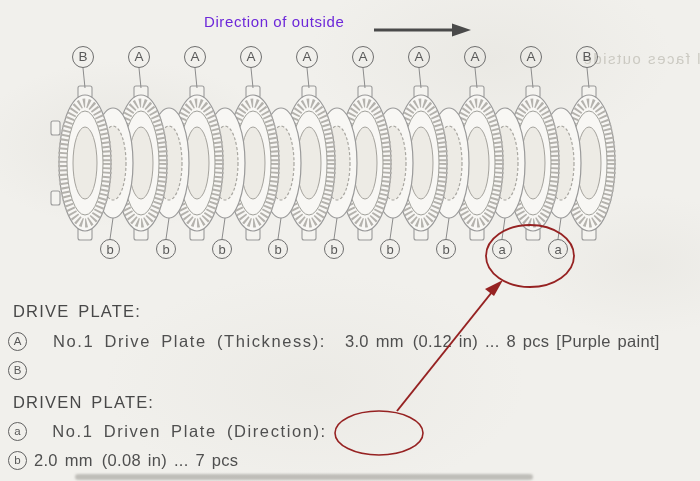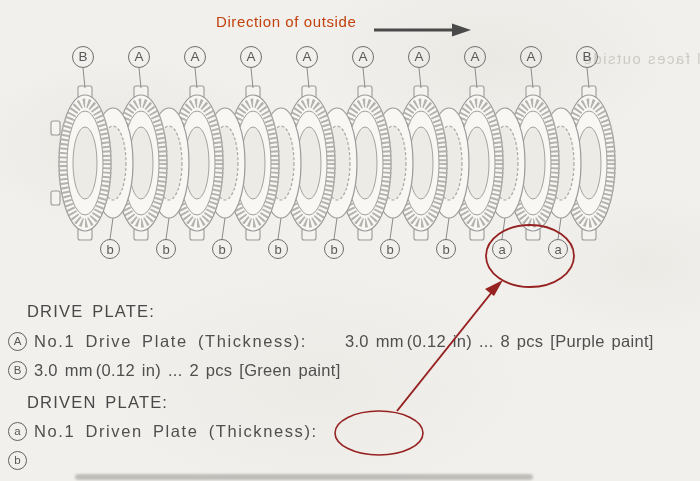--- a/index.html
+++ b/index.html
@@ -11,56 +11,56 @@
   }
   .texture{
     position:absolute;inset:0;z-index:0;pointer-events:none;
     background:
       radial-gradient(220px 120px at 18% 30%, rgba(205,203,195,.25), rgba(205,203,195,0) 70%),
       radial-gradient(260px 140px at 70% 12%, rgba(210,208,200,.22), rgba(210,208,200,0) 70%),
       radial-gradient(300px 160px at 45% 80%, rgba(214,212,204,.20), rgba(214,212,204,0) 70%),
       radial-gradient(180px 100px at 92% 55%, rgba(208,206,198,.18), rgba(208,206,198,0) 70%);
   }
   .direction-label{
-    position:absolute;left:216px;top:13px;z-index:1;
-    font-size:15px;letter-spacing:.6px;color:#c2410c;white-space:nowrap;
+    position:absolute;left:204px;top:13px;z-index:1;
+    font-size:15px;letter-spacing:.6px;color:#6d28d9;white-space:nowrap;
   }
   .ghost{
     position:absolute;top:50px;right:0px;z-index:0;
     transform:scaleX(-1);
     color:#b4b2a8;opacity:.6;filter:blur(.6px);
     font-size:15px;letter-spacing:1.5px;white-space:nowrap;
   }
   .cl{
     position:absolute;z-index:2;box-sizing:border-box;
     border:1.4px solid #6f6f6f;border-radius:50%;
     display:flex;align-items:center;justify-content:center;
     color:#595959;line-height:1;
   }
   .cl.top{width:22px;height:22px;font-size:13.5px;}
   .cl.bot{width:20px;height:20px;font-size:13px;}
   .overlay-svg{position:absolute;inset:0;z-index:5;pointer-events:none;}
   .spec{position:absolute;left:0;top:0;width:100%;z-index:1;}
   .spec-heading{
-    position:absolute;left:27px;white-space:nowrap;
+    position:absolute;left:13px;white-space:nowrap;
     font-size:16.5px;letter-spacing:1.2px;word-spacing:3px;color:#484848;
   }
   .spec-row{position:absolute;left:8px;display:flex;align-items:center;white-space:nowrap;}
   .mk{
     box-sizing:border-box;flex:0 0 auto;width:19px;height:19px;margin-right:7px;
     border:1.2px solid #616161;border-radius:50%;
     display:flex;align-items:center;justify-content:center;
     font-size:11.5px;color:#575757;line-height:1;
   }
   .lbl{
     flex:0 0 311px;width:311px;overflow:hidden;
-    font-size:16.5px;letter-spacing:1.6px;word-spacing:4px;color:#4f4f4f;
+    font-size:16.5px;letter-spacing:1.6px;word-spacing:4px;color:#4f4f4f;text-align:center;
   }
   .val{font-size:16.5px;letter-spacing:.3px;word-spacing:2px;color:#4f4f4f;}
-  .val .vm{margin-right:3px;}
+  .val .vm{margin-right:9px;}
   .smudge{
     position:absolute;left:75px;top:474px;width:458px;height:6px;z-index:1;
     background:#8f8d87;opacity:.5;filter:blur(1px);border-radius:3px;
   }
 </style>
 </head>
 <body>
 
 <div class="page">
   <div class="texture"></div>
@@ -221,29 +221,29 @@
     <div class="spec-heading" style="top:302px">DRIVE PLATE:</div>
 
     <div class="spec-row" style="top:332px">
       <span class="mk">A</span>
       <span class="lbl">No.1 Drive Plate (Thickness):</span>
       <span class="val"><span class="vm">3.0 mm</span><span>(0.12 in) ... 8 pcs [Purple paint]</span></span>
     </div>
 
     <div class="spec-row" style="top:361px">
       <span class="mk">B</span>
-      <span class="val"><span class="vm">3.0 mm</span><span>(0.12 in) ... 2 pcs [Green paint]</span></span>
     </div>
 
     <div class="spec-heading" style="top:393px">DRIVEN PLATE:</div>
 
     <div class="spec-row" style="top:422px">
       <span class="mk">a</span>
-      <span class="lbl">No.1 Driven Plate (Thickness):</span>
+      <span class="lbl">No.1 Driven Plate (Direction):</span>
     </div>
 
     <div class="spec-row" style="top:451px">
       <span class="mk">b</span>
+      <span class="val"><span class="vm">2.0 mm</span><span>(0.08 in) ... 7 pcs</span></span>
     </div>
   </div>
 
   <div class="smudge"></div>
 </div>
 
 </body></html>

